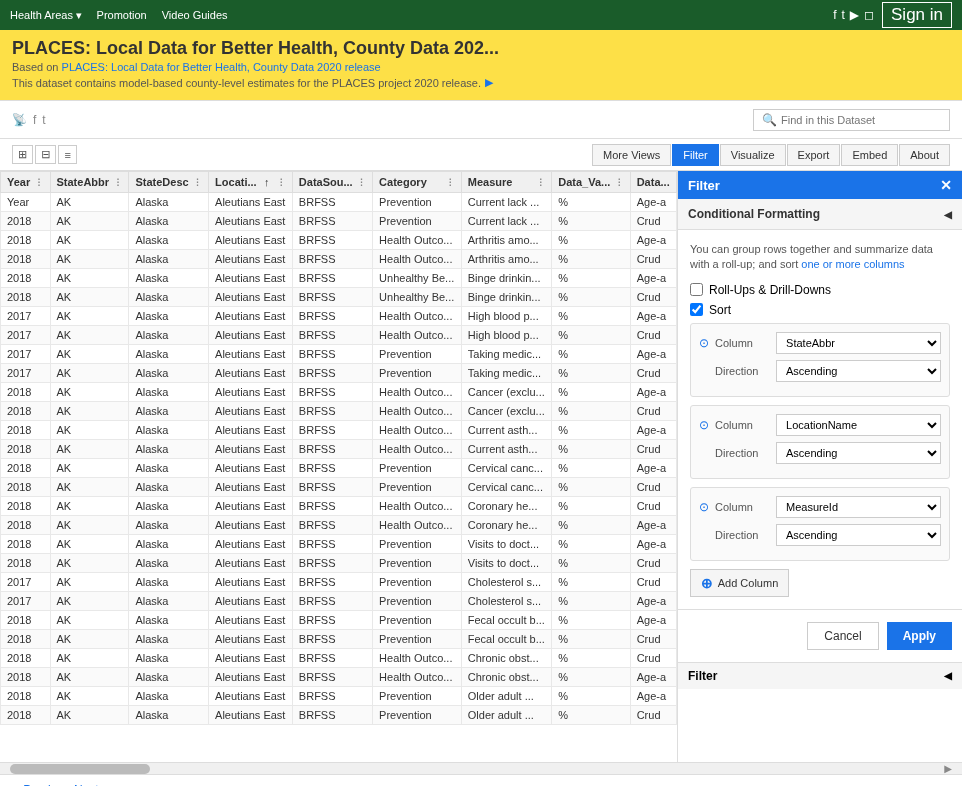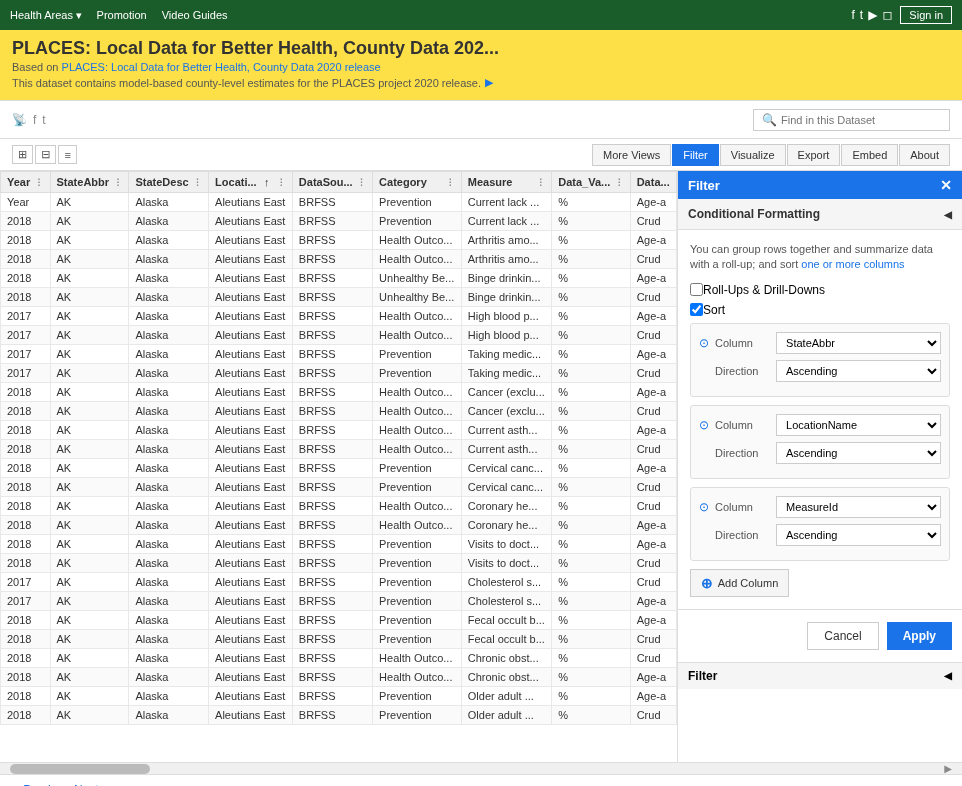--- a/index.html
+++ b/index.html
@@ -19,21 +19,21 @@
     .top-nav-links { display: flex; gap: 15px; align-items: center; flex: 1; }
     .top-nav-links a { color: white; text-decoration: none; font-size: 11px; cursor: pointer; }
     .top-nav-right { display: flex; align-items: center; gap: 8px; }
     .social-icons { display: flex; gap: 5px; }
     .social-icon { color: white; font-size: 12px; cursor: pointer; }
     .sign-in-btn {
       border: 1px solid white;
       color: white;
       background: transparent;
       padding: 2px 8px;
-      font-size: 11px;
+      font-size: 17px;
       cursor: pointer;
     }
 
     
     .page-header {
       background: #fde047;
       padding: 8px 12px 11px;
       border-bottom: 1px solid #ddd;
     }
     .page-title { font-size: 18px; font-weight: bold; color: #333; }
@@ -182,20 +182,21 @@
       font-size: 11px;
       color: #555;
       margin-bottom: 10px;
       line-height: 1.4;
     }
     .sort-description span { color: #1a73e8; }
 
     .checkbox-row {
       display: flex;
       align-items: center;
+      gap: 6px;
       margin-bottom: 6px;
       font-size: 12px;
     }
     .checkbox-row input[type="checkbox"] { cursor: pointer; }
 
     .sort-group {
       border: 1px solid #ddd;
       border-radius: 3px;
       padding: 8px;
       margin-bottom: 8px;

